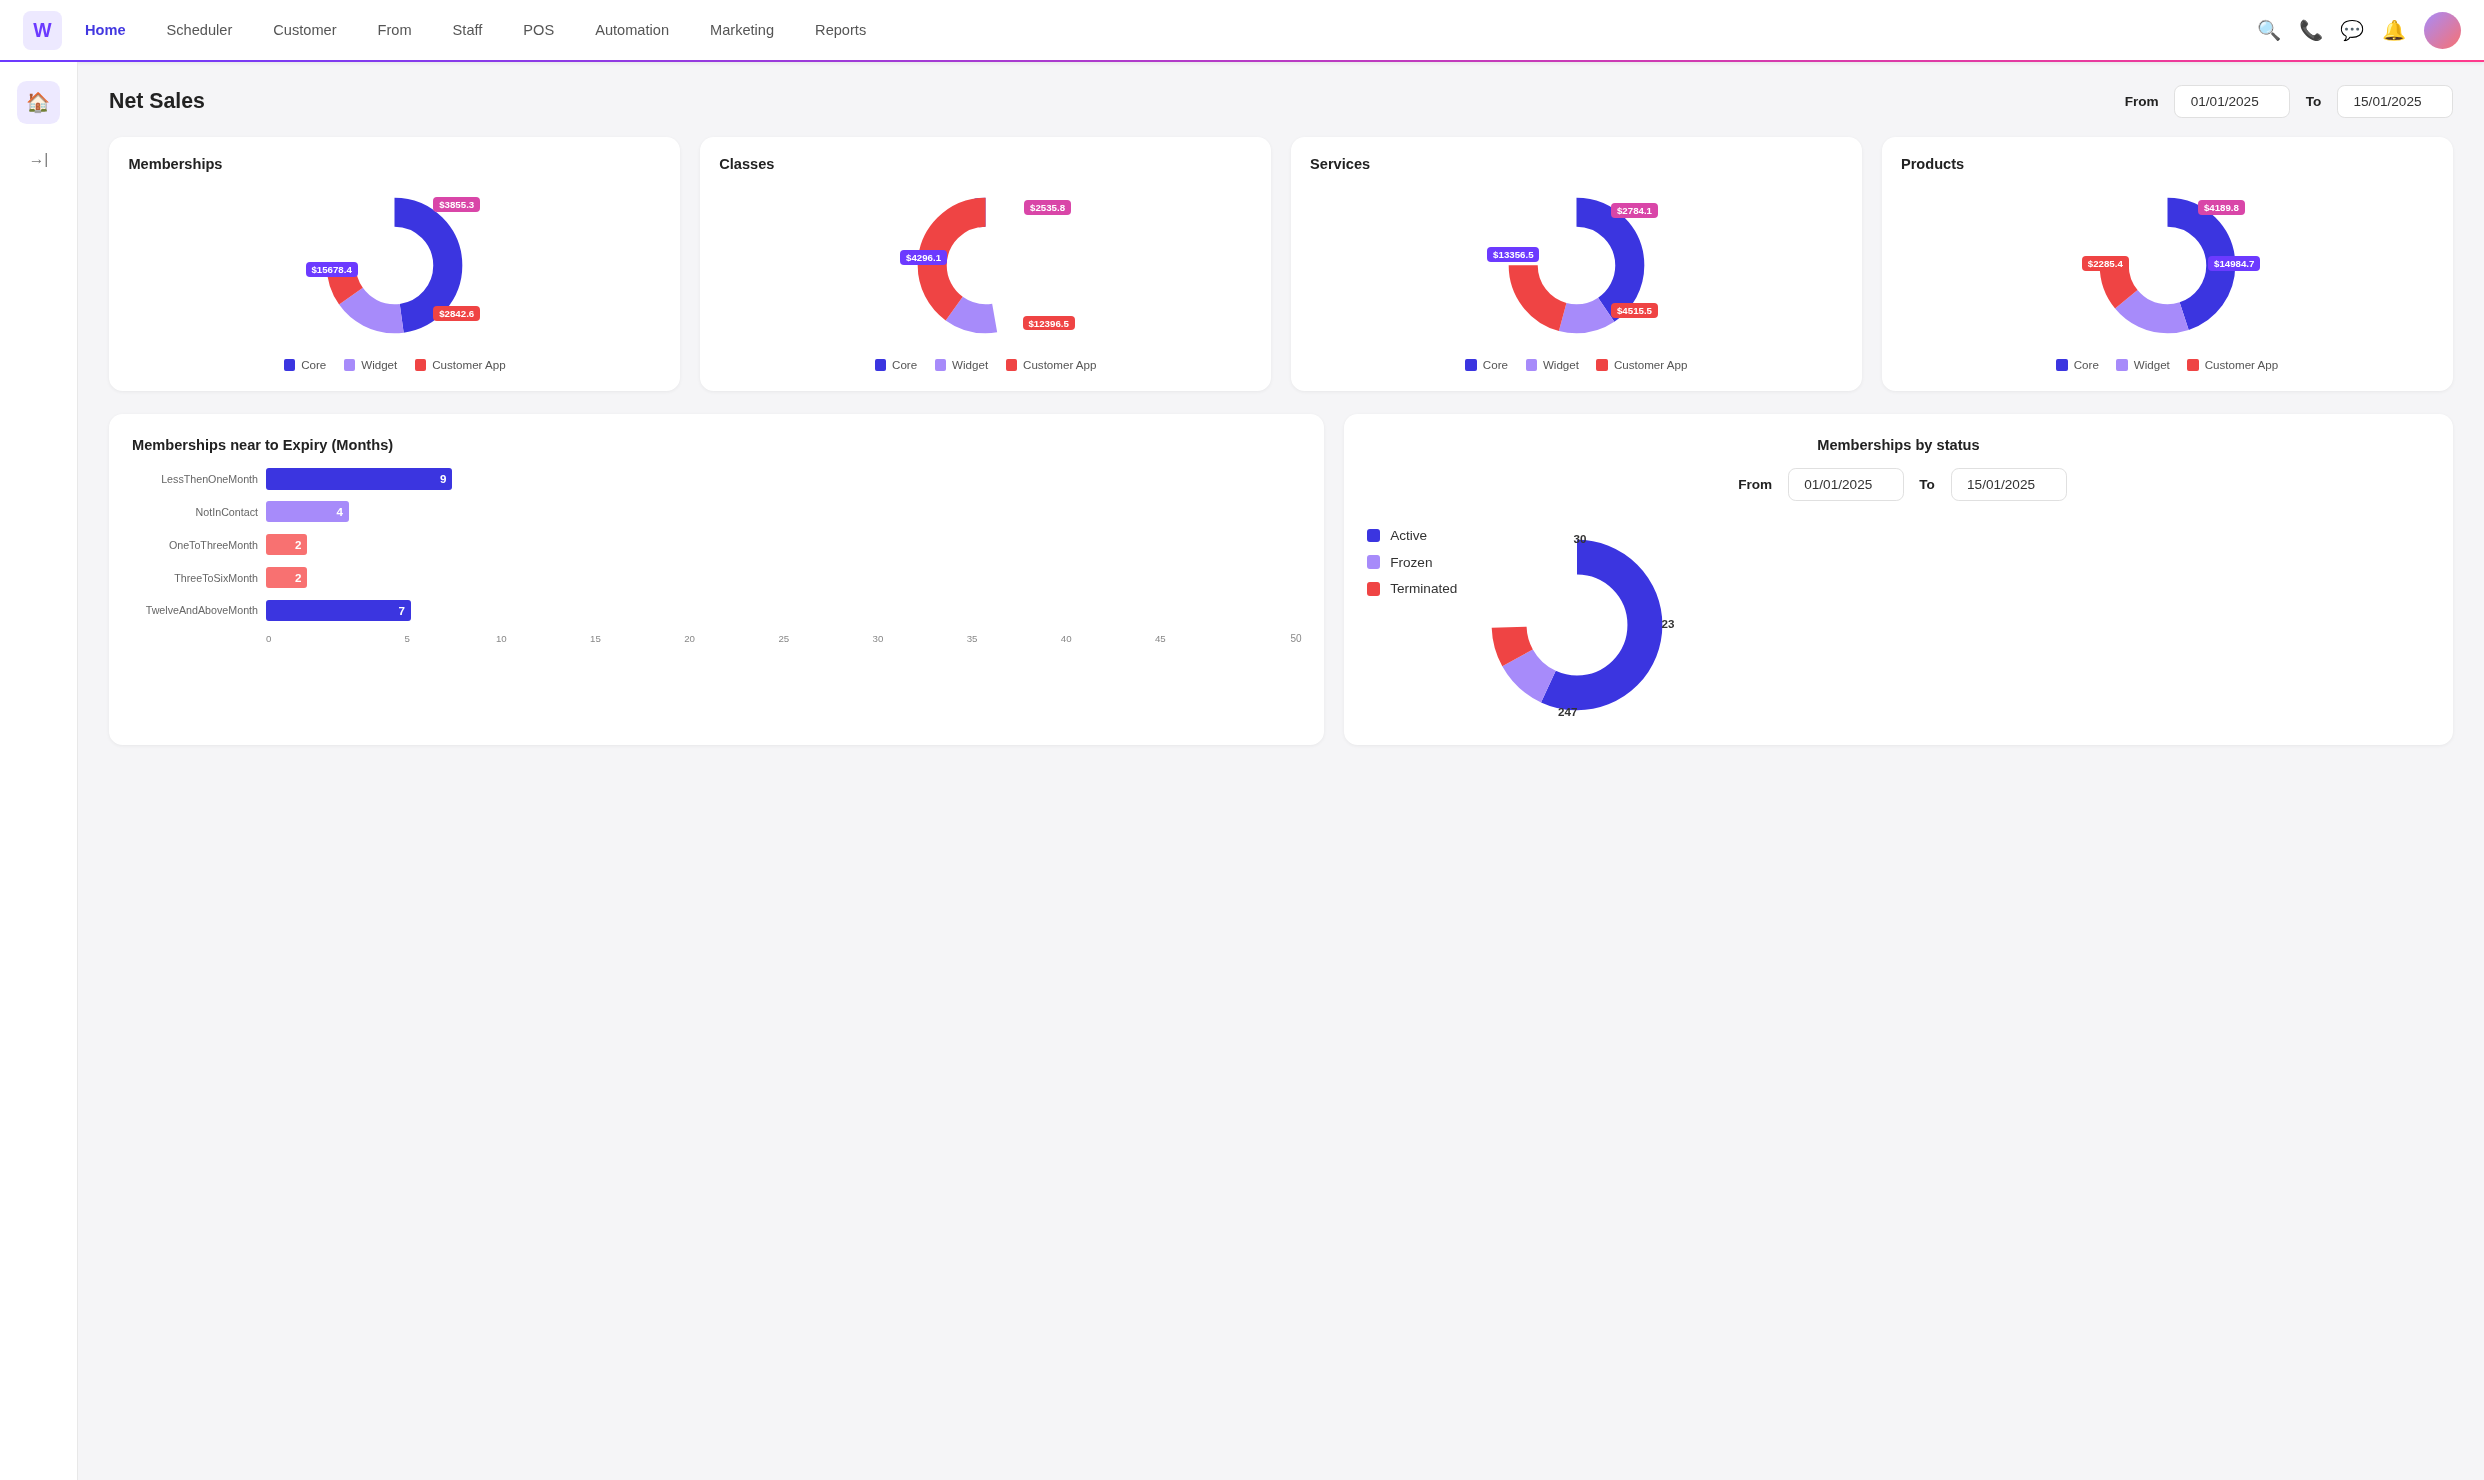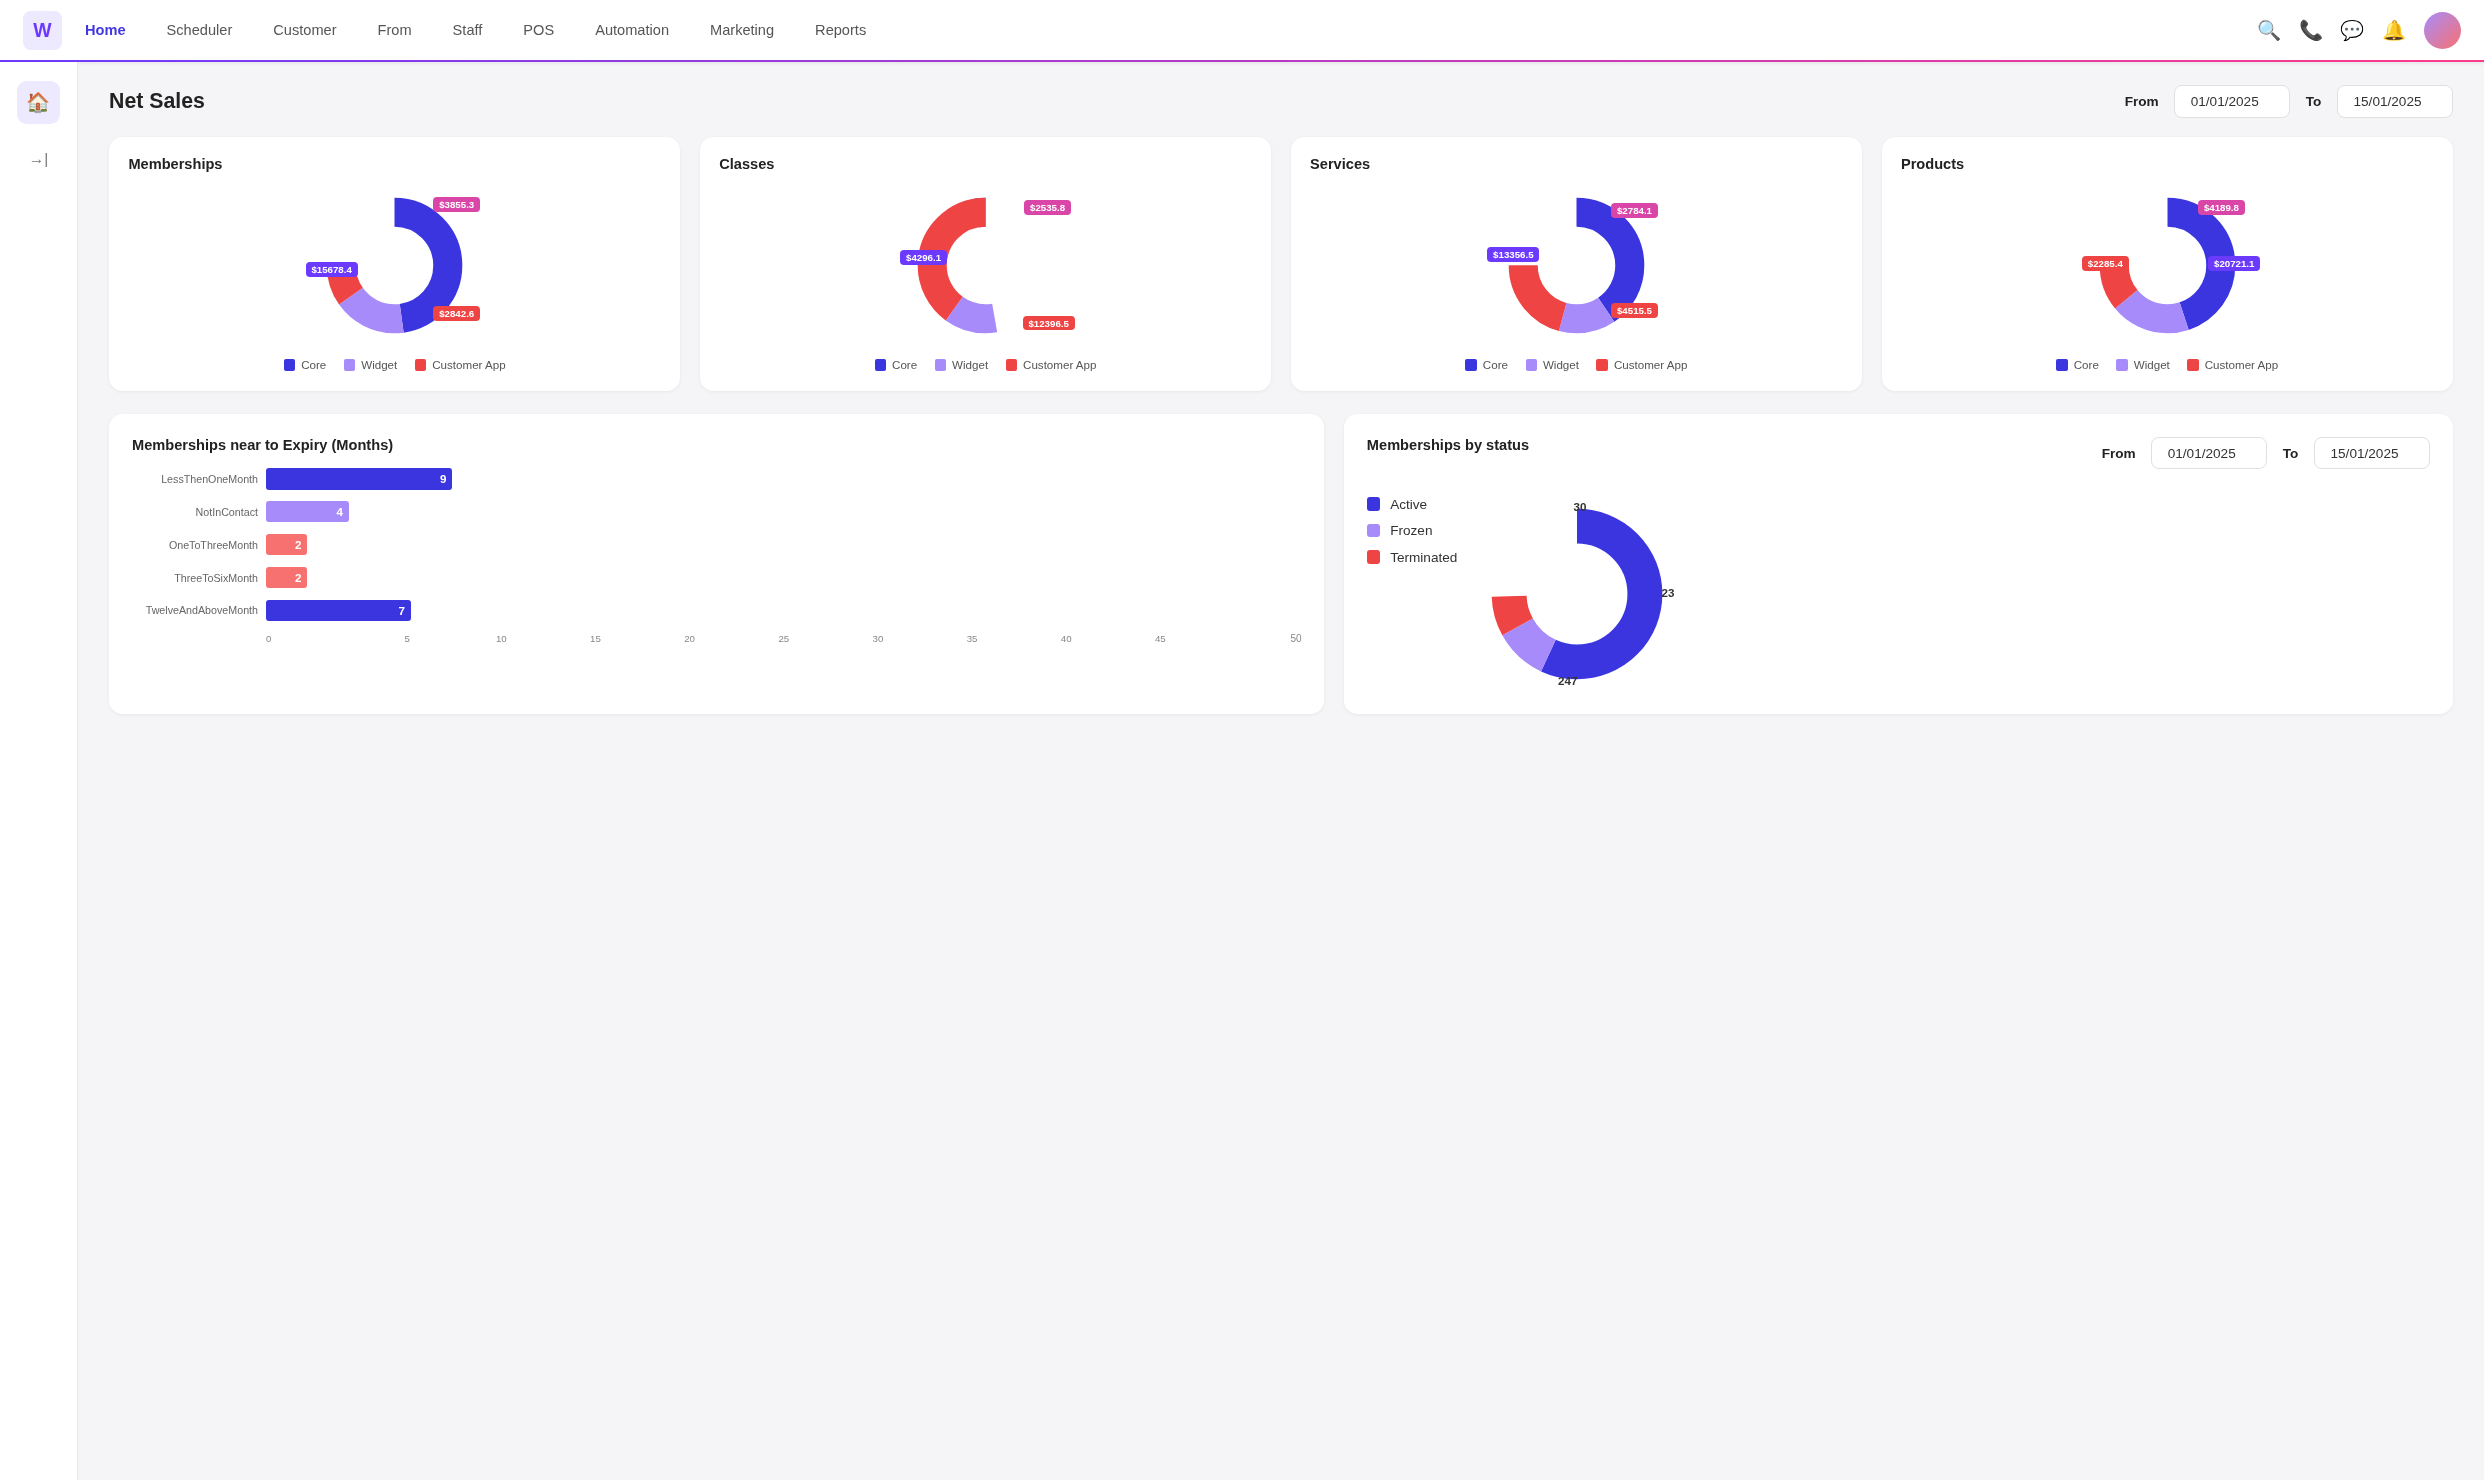--- a/index.html
+++ b/index.html
@@ -97,21 +97,21 @@
 
     
     .bar-chart { margin-top: 15.5px; }
     .bar-row { display: flex; align-items: center; margin-bottom: 11.6px; gap: 7.8px; }
     .bar-label { font-size: 10.7px; color: #666; width: 126px; text-align: right; flex-shrink: 0; }
     .bar-track { flex: 1; height: 21.3px; position: relative; }
     .bar-fill { height: 100%; border-radius: 2.9px; display: flex; align-items: center; justify-content: flex-end; padding-right: 5.8px; }
     .bar-val { font-size: 11.6px; font-weight: 700; color: #fff; }
 
     
-    .right-header { display: flex; align-items: center; justify-content: space-between; margin-bottom: 19.4px; }
+    .right-header { display: flex; align-items: center; justify-content: space-between; margin-bottom: 19.4px; flex-direction: column; }
 
     
     .status-legend { margin-top: 7.8px; }
     .status-item { display: flex; align-items: center; gap: 9.7px; margin-bottom: 11.6px; font-size: 13.6px; color: #333; }
     .status-dot { width: 13.6px; height: 13.6px; border-radius: 2.9px; }
 
     .bottom-right-content { display: flex; gap: 23px; align-items: flex-start; }
     .status-donut-wrap { position: relative; width: 194px; height: 194px; flex-shrink: 0; margin-top: 7.8px; }
 
     
@@ -262,21 +262,21 @@
         <div class="card-title">Products</div>
         <div class="donut-wrap">
           <svg class="donut-svg" viewBox="0 0 160 160">
 
             <circle cx="80" cy="80" r="55" fill="none" stroke="#3b35e0" stroke-width="30" stroke-dasharray="241 345" stroke-dashoffset="86" transform="rotate(-90 80 80)"></circle>
 
             <circle cx="80" cy="80" r="55" fill="none" stroke="#a78bfa" stroke-width="30" stroke-dasharray="66 345" stroke-dashoffset="-155" transform="rotate(-90 80 80)"></circle>
 
             <circle cx="80" cy="80" r="55" fill="none" stroke="#ef4444" stroke-width="30" stroke-dasharray="38 345" stroke-dashoffset="-221" transform="rotate(-90 80 80)"></circle>
           </svg>
-          <span class="donut-label" style="top:44%;right:-15.5px;">$20721.1</span>
+          <span class="donut-label" style="top:44%;right:-15.5px;">$14984.7</span>
           <span class="donut-label pink" style="top:8%;right:0px;">$4189.8</span>
           <span class="donut-label red" style="top:44%;left:-7.8px;">$2285.4</span>
         </div>
         <div class="legend">
           <div class="legend-item">
             <div class="legend-dot" style="background:#3b35e0;"></div>
             <span>Core</span>
           </div>
           <div class="legend-item">
             <div class="legend-dot" style="background:#a78bfa;"></div>

